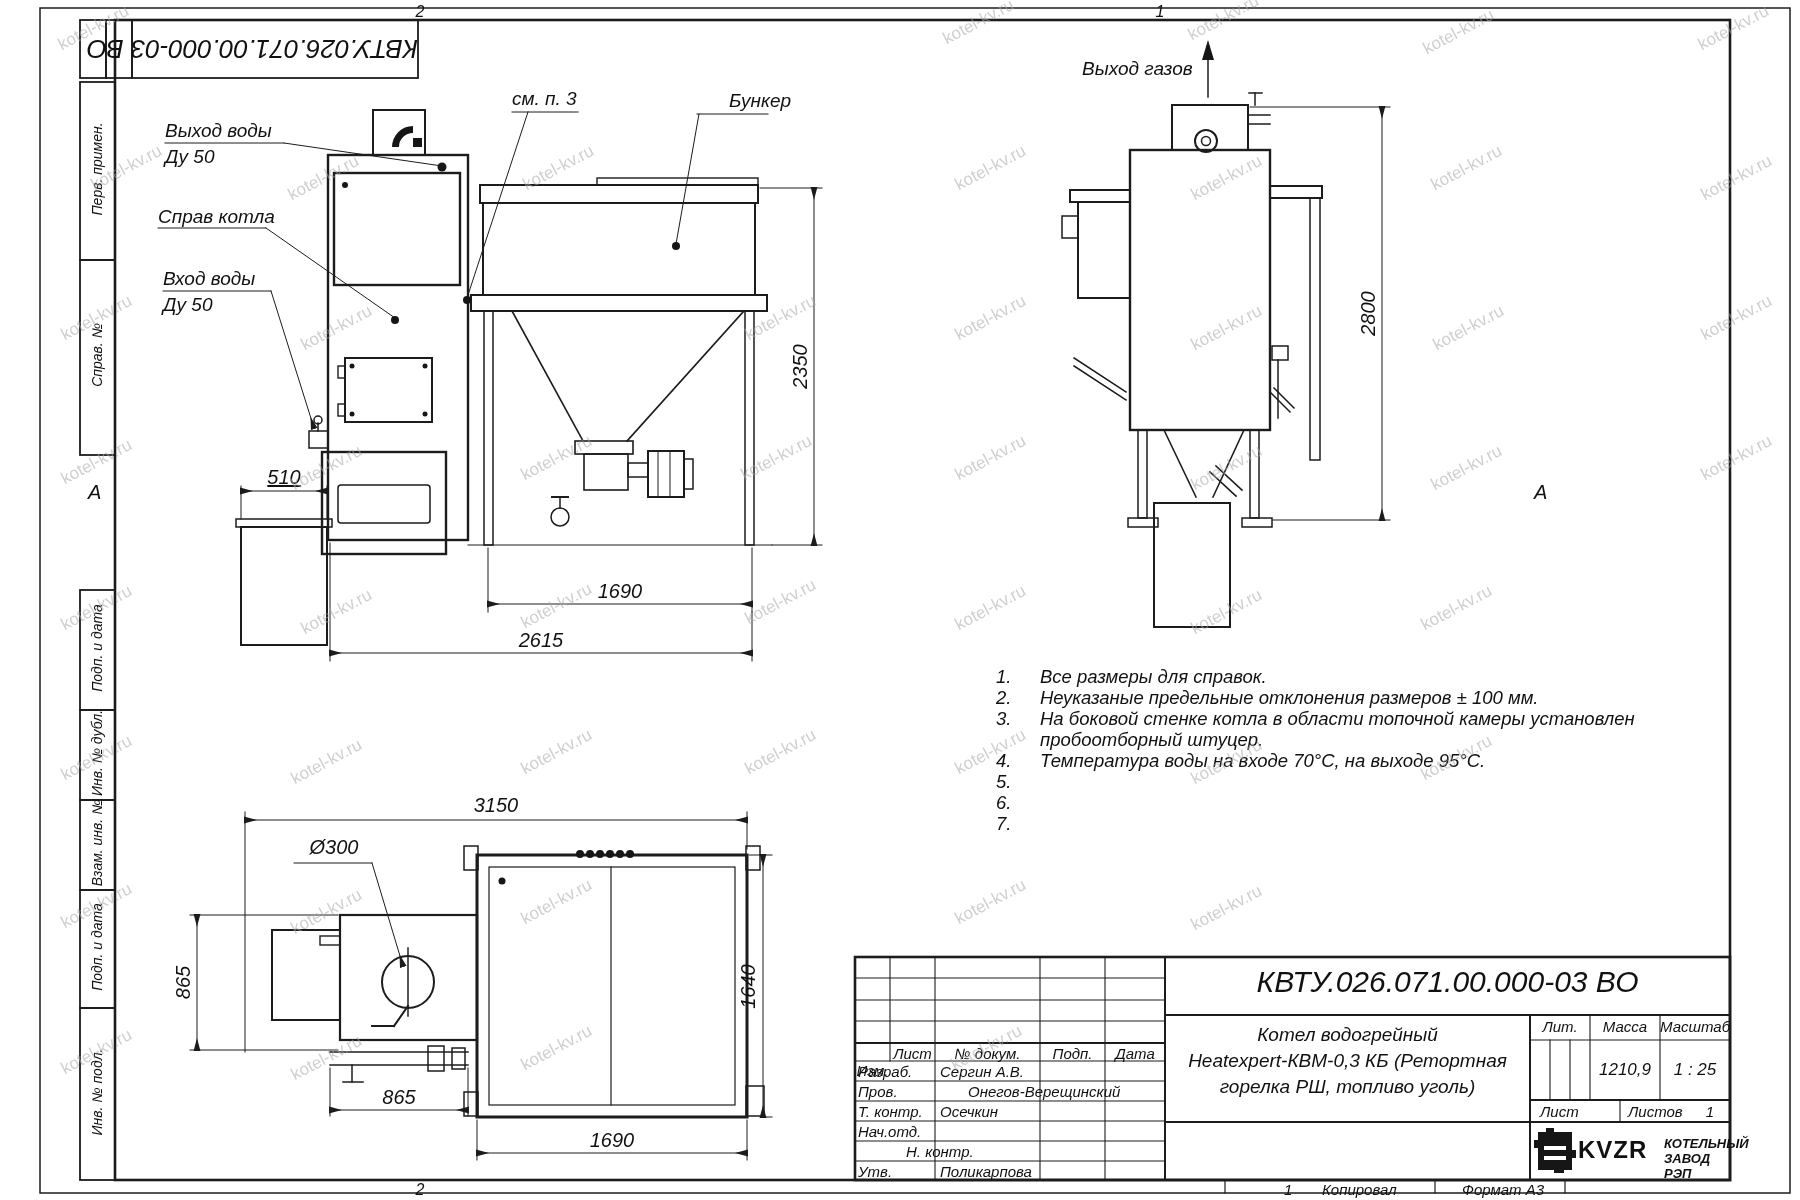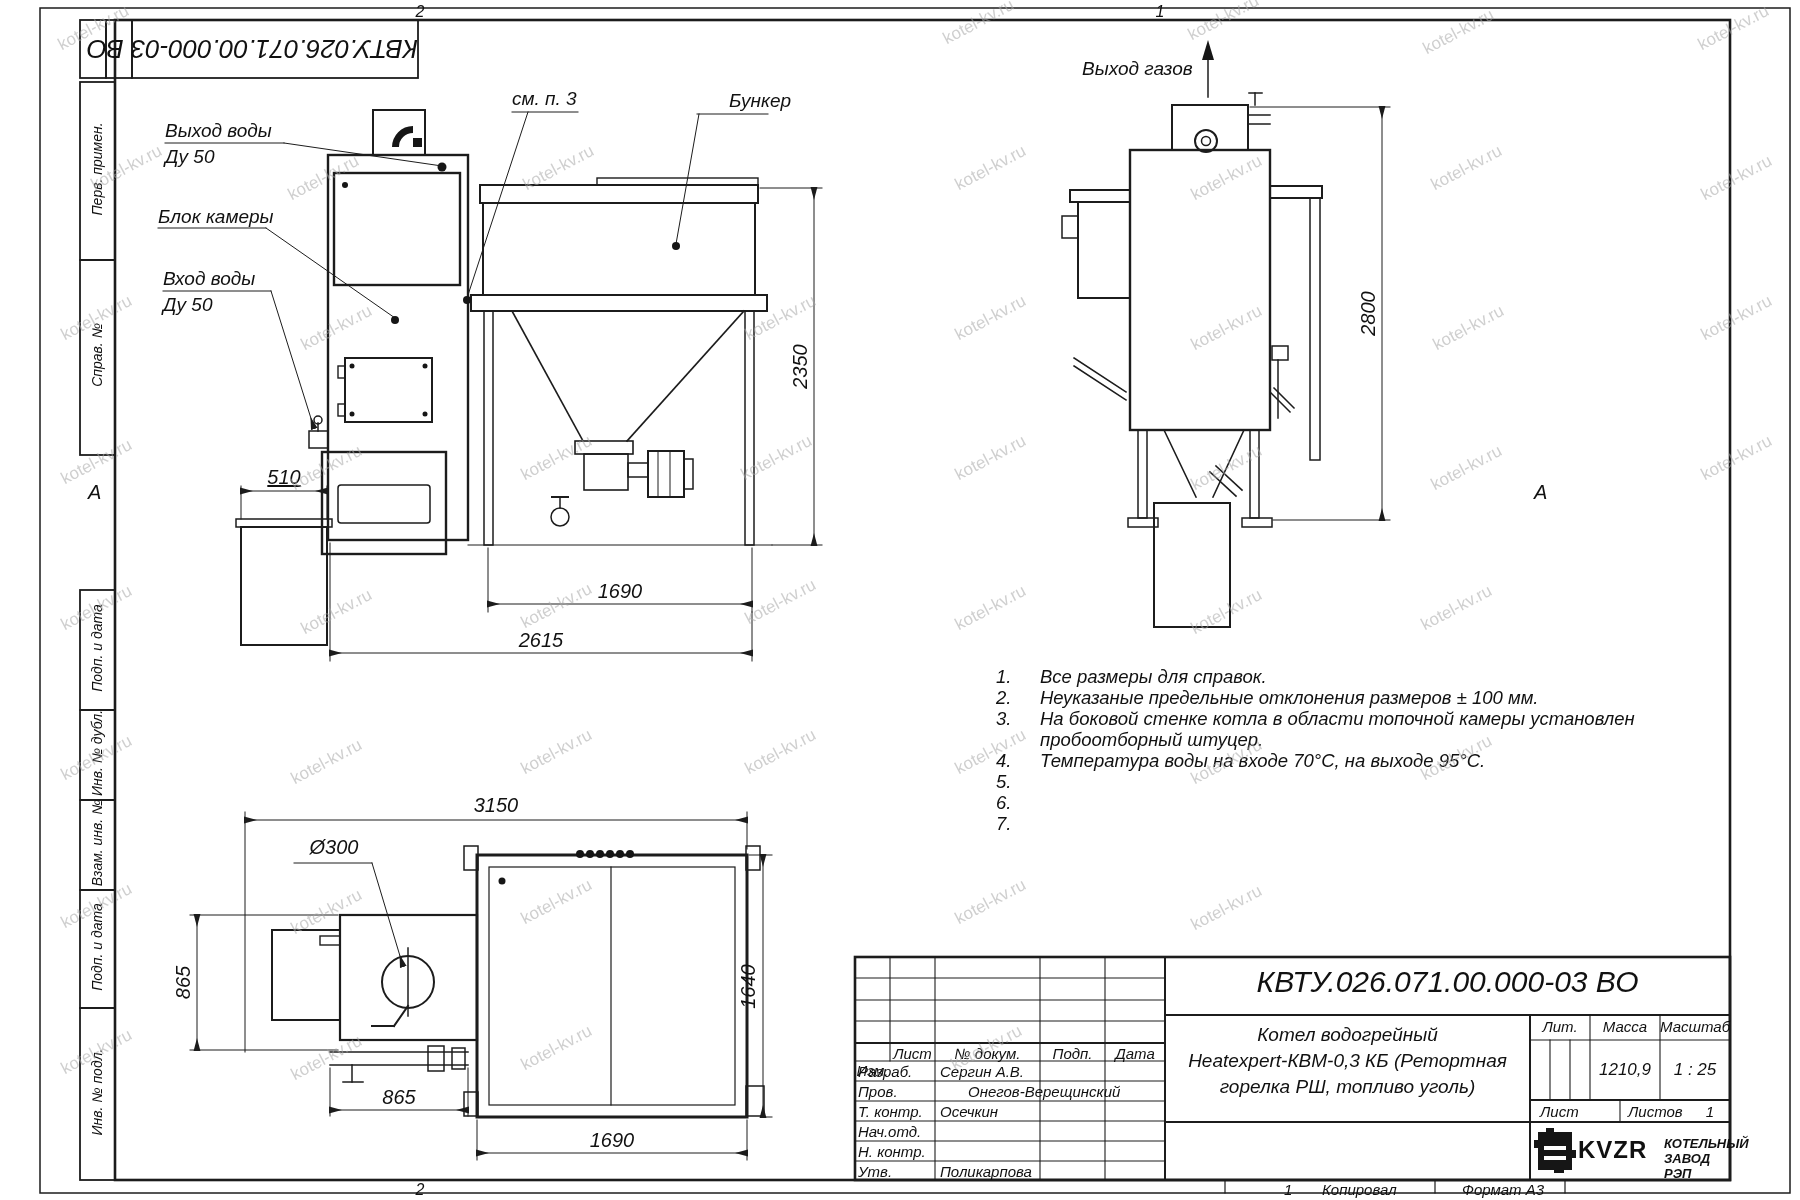--- a/index.html
+++ b/index.html
@@ -290,21 +290,21 @@
   <div class="t sb rot" style="left:12px;top:161px;width:170px;">Перв. примен.</div>
   <div class="t sb rot" style="left:12px;top:347px;width:170px;">Справ. №</div>
   <div class="t sb rot" style="left:12px;top:640px;width:170px;">Подп. и дата</div>
   <div class="t sb rot" style="left:12px;top:745px;width:170px;">Инв. № дубл.</div>
   <div class="t sb rot" style="left:12px;top:835px;width:170px;">Взам. инв. №</div>
   <div class="t sb rot" style="left:12px;top:939px;width:170px;">Подп. и дата</div>
   <div class="t sb rot" style="left:12px;top:1084px;width:170px;">Инв. № подл.</div>
 
   <div class="t lbl" style="left:165px;top:120px;">Выход воды</div>
   <div class="t lbl" style="left:165px;top:146px;">Ду 50</div>
-  <div class="t lbl" style="left:158px;top:206px;">Блок камеры</div>
+  <div class="t lbl" style="left:158px;top:206px;">Справ котла</div>
   <div class="t lbl" style="left:163px;top:268px;">Вход воды</div>
   <div class="t lbl" style="left:163px;top:294px;">Ду 50</div>
   <div class="t lbl" style="left:512px;top:88px;">см. п. 3</div>
   <div class="t lbl" style="left:697px;top:90px;margin-left:32px;">Бункер</div>
 
   <div class="t dim" style="left:244px;top:466px;width:80px;text-decoration:underline;">510</div>
   <div class="t dim rot" style="left:740px;top:355px;width:120px;">2350</div>
   <div class="t dim" style="left:560px;top:580px;width:120px;">1690</div>
   <div class="t dim" style="left:481px;top:629px;width:120px;">2615</div>
 
@@ -358,21 +358,21 @@
   <div class="t tb" style="left:1040px;top:1045px;width:65px;text-align:center;">Подп.</div>
   <div class="t tb" style="left:1105px;top:1045px;width:60px;text-align:center;">Дата</div>
 
   <div class="t tb" style="left:858px;top:1063px;">Разраб.</div>
   <div class="t tb" style="left:940px;top:1063px;">Сергин А.В.</div>
   <div class="t tb" style="left:858px;top:1083px;">Пров.</div>
   <div class="t tb" style="left:940px;top:1083px;margin-left:28px;">Онегов-Верещинский</div>
   <div class="t tb" style="left:858px;top:1103px;">Т. контр.</div>
   <div class="t tb" style="left:940px;top:1103px;">Осечкин</div>
   <div class="t tb" style="left:858px;top:1123px;">Нач.отд.</div>
-  <div class="t tb" style="left:858px;top:1143px;font-style:italic;">Н. контр.</div>
+  <div class="t tb" style="left:906px;top:1143px;font-style:italic;">Н. контр.</div>
   <div class="t tb" style="left:858px;top:1163px;">Утв.</div>
   <div class="t tb" style="left:940px;top:1163px;">Поликарпова</div>
 
   <div class="t tb" style="left:1530px;top:1018px;width:60px;text-align:center;">Лит.</div>
   <div class="t tb" style="left:1590px;top:1018px;width:70px;text-align:center;">Масса</div>
   <div class="t tb" style="left:1660px;top:1018px;width:70px;text-align:center;">Масштаб</div>
   <div class="t tb-val" style="left:1590px;top:1060px;width:70px;">1210,9</div>
   <div class="t tb-val" style="left:1660px;top:1060px;width:70px;">1 : 25</div>
   <div class="t tb" style="left:1540px;top:1103px;">Лист</div>
   <div class="t tb" style="left:1628px;top:1103px;">Листов</div>

